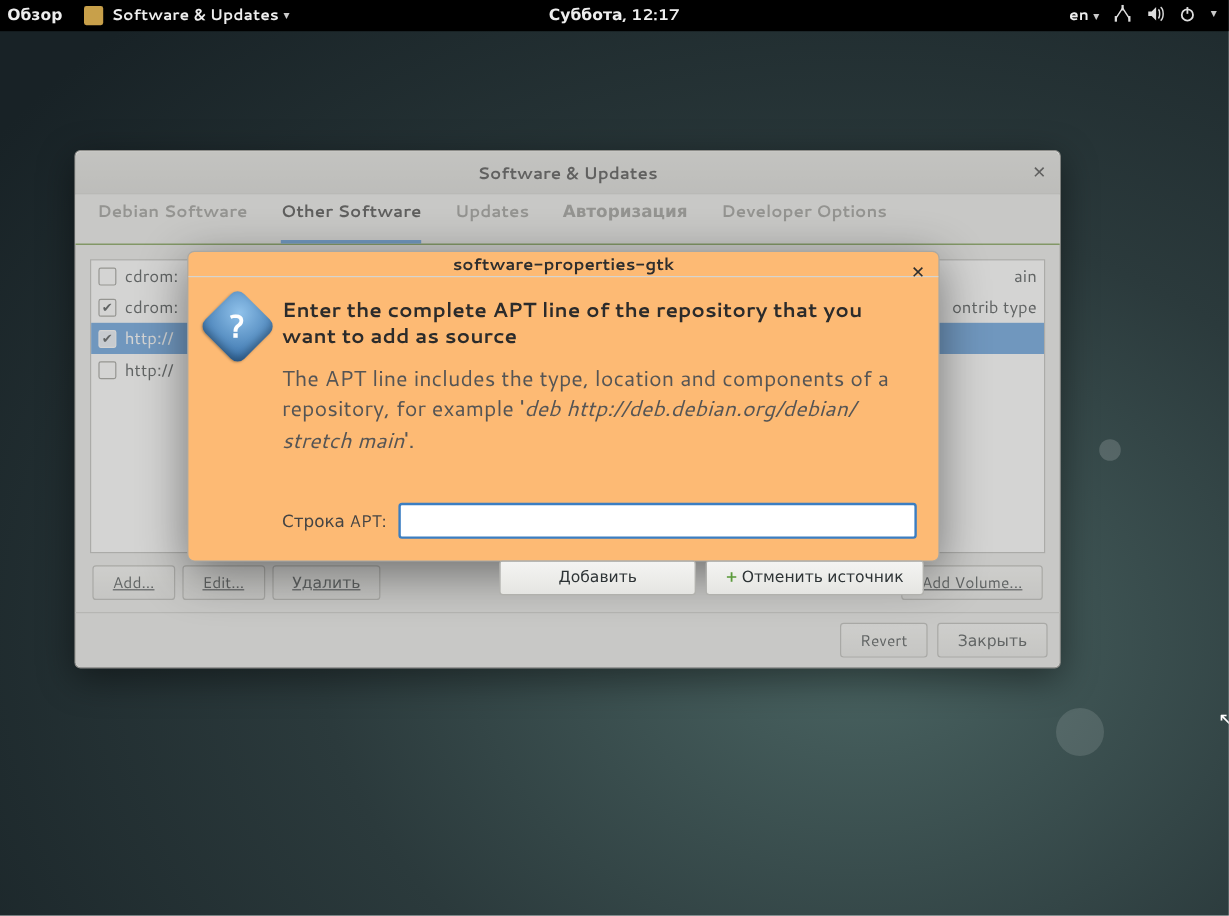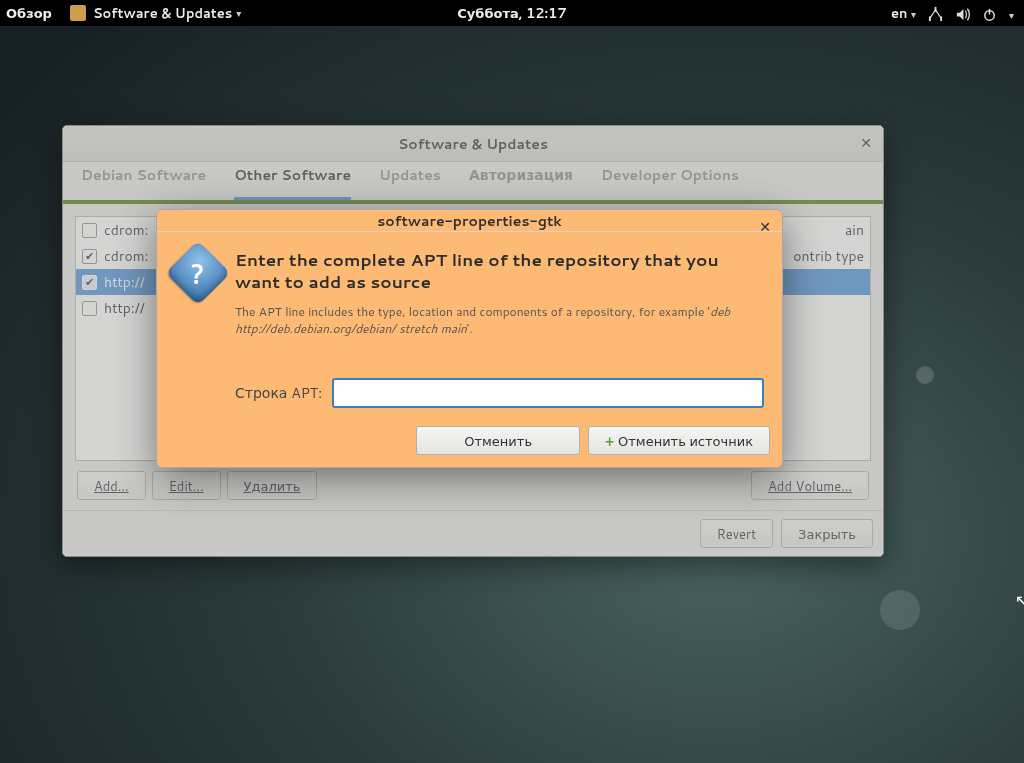--- a/index.html
+++ b/index.html
@@ -17,21 +17,21 @@
     background: #000;
     color: #eee;
     display: flex;
     align-items: center;
     font-size: 13px;
     font-weight: bold;
     z-index: 10;
   }
   .topbar .tb-left { display: flex; align-items: center; gap: 4px; padding-left: 6px; }
   .topbar .tb-center { position: absolute; left: 50%; transform: translateX(-50%); }
-  .topbar .tb-right { margin-left: auto; display: flex; align-items: flex-end; gap: 12px; padding-right: 10px; }
+  .topbar .tb-right { margin-left: auto; display: flex; align-items: flex-start; gap: 12px; padding-right: 10px; }
   .topbar .app-icon { width: 16px; height: 16px; background: #c8a04a; border-radius: 2px; display: inline-block; margin-right: 3px; }
   .topbar .chev { font-size: 10px; opacity: .85; }
   .tb-icon svg { width: 15px; height: 15px; fill: #ddd; display: block; }
 
   
   .window {
     position: absolute; left: 62px; top: 125px; width: 822px; height: 432px;
     background: #e9e9e7;
     border: 1px solid #8c8c89;
     border-radius: 5px;
@@ -48,21 +48,21 @@
   }
   .titlebar .close-btn {
     position: absolute; right: 4px; top: 4px; width: 26px; height: 26px;
     display: flex; align-items: center; justify-content: center;
     cursor: pointer; border-radius: 3px; font-size: 14px;
   }
 
   .tabs {
     height: 42px; display: flex; align-items: flex-end;
     padding: 0 18px; gap: 28px;
-    border-bottom: 4px solid #4d7c0f;
+    border-bottom: 1px solid #4d7c0f;
     background: #e9e9e7;
   }
   .tab {
     color: #8b8b87; font-weight: bold; font-size: 14px;
     padding-bottom: 10px; cursor: pointer;
     border-bottom: 3px solid transparent;
     height: 100%; display: flex; align-items: center;
   }
   .tab.active { color: #2b2b2b; border-bottom-color: #4a90d9; }
 
@@ -132,21 +132,21 @@
   .qicon {
     width: 46px; height: 46px; flex-shrink: 0; margin-top: 2px;
     background: radial-gradient(circle at 35% 30%, #8fc1ea, #2f6aa5);
     border-radius: 8px; transform: rotate(45deg);
     display: flex; align-items: center; justify-content: center;
     box-shadow: inset -3px -3px 6px rgba(0,0,0,.25), 0 1px 2px rgba(0,0,0,.3);
   }
   .qicon span { transform: rotate(-45deg); color: #fff; font-weight: bold; font-size: 26px; }
   .m-text { flex: 1; }
   .m-head { font-weight: bold; font-size: 17px; line-height: 1.3; color: #2b2b2b; margin-bottom: 12px; }
-  .m-desc { font-size: 12px; color: #555; line-height: 1.4; }
+  .m-desc { font-size: 18px; color: #555; line-height: 1.4; }
   .m-desc .ex { font-style: italic; }
   .m-fieldrow { display: flex; align-items: center; gap: 10px; margin-top: 40px; }
   .m-fieldrow label { font-size: 14px; color: #444; }
   .m-fieldrow input {
     flex: 1; height: 30px;
     border: 2px solid #3b7ec2; border-radius: 3px;
     background: #fff; outline: none; padding: 0 6px; font-size: 14px;
   }
   .m-footer {
     padding: 6px 12px 12px; display: flex; justify-content: flex-end; gap: 8px;
@@ -271,21 +271,21 @@
       <div class="m-desc">
         <span>The APT line includes the type, location and components of a repository, for example  '</span><span class="ex">deb http://deb.debian.org/debian/ stretch main</span><span>'.</span>
       </div>
       <div class="m-fieldrow">
         <label>Строка APT:</label>
         <input type="text" value="" style="">
       </div>
     </div>
   </div>
   <div class="m-footer">
-    <button class="gbtn wide">Отменить</button>
+    <button class="gbtn wide">Добавить</button>
     <button class="gbtn wide">
       <span class="plus">+</span>
       <span>Отменить источник</span>
     </button>
   </div>
 </div>
 
 <div class="cursor">↖</div>
 
 </body></html>

